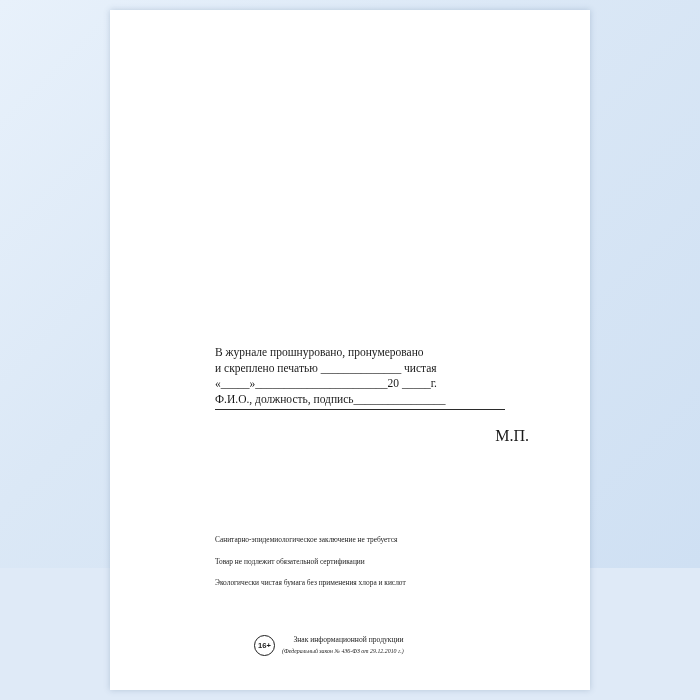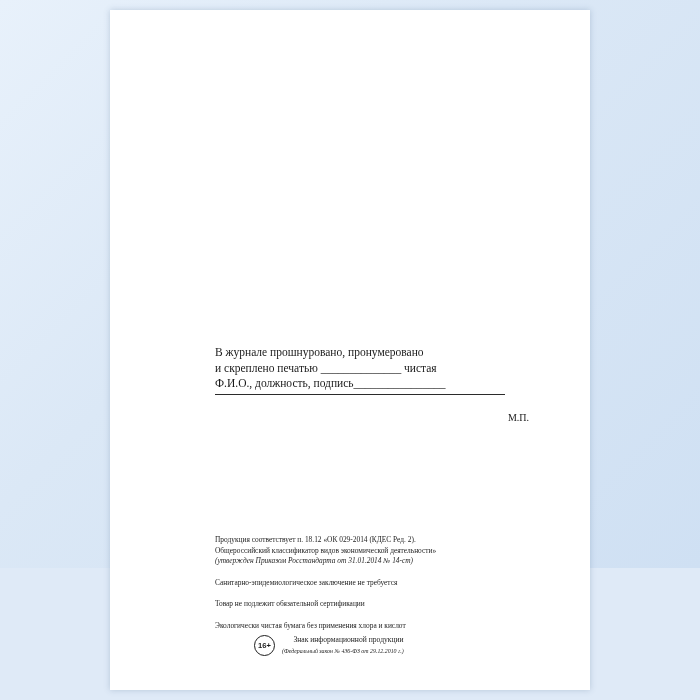--- a/index.html
+++ b/index.html
@@ -45,21 +45,21 @@
   .rule {
     margin-top: 2px;
     border-bottom: 1px solid #2b2b2b;
     width: 290px;
     height: 0;
   }
   .mp {
     margin-top: 17px;
     text-align: right;
     padding-right: 6px;
-    font-size: 10px;
+    font-size: 16px;
     color: #1a1a1a;
   }
   .footer {
     position: absolute;
     left: 105px;
     top: 525px;
     width: 340px;
     font-size: 7.4px;
     color: #1d1d1d;
     line-height: 10.5px;
@@ -114,32 +114,28 @@
 </head>
 <body>
 
 <div id="stage">
   <div class="page">
 
     <div class="content">
       <div class="block-main">
         <div class="line">В журнале прошнуровано, пронумеровано</div>
         <div class="line">и скреплено печатью ______________ чистая</div>
+        <div class="line">«_____»_______________________20 _____г.</div>
         <div class="line">Ф.И.О., должность, подпись________________</div>
         <div class="rule"></div>
       </div>
       <div class="mp">М.П.</div>
     </div>
 
     <div class="footer">
-      <div class="para">
-        <div>Продукция соответствует п. 18.12 «ОК 029-2014 (КДЕС Ред. 2).</div>
-        <div>Общероссийский классификатор видов экономической деятельности»</div>
-        <div class="italic">(утвержден Приказом Росстандарта от 31.01.2014 № 14-ст)</div>
-      </div>
       <div class="para">Санитарно-эпидемиологическое заключение не требуется</div>
       <div class="para">Товар не подлежит обязательной сертификации</div>
       <div class="para tight">Экологически чистая бумага без применения хлора и кислот</div>
     </div>
 
     <div class="mark-row">
       <div class="age-badge">16+</div>
       <div class="mark-text">
         <div class="t1">Знак информационной продукции</div>
         <div class="t2">(Федеральный закон № 436-ФЗ от 29.12.2010 г.)</div>

